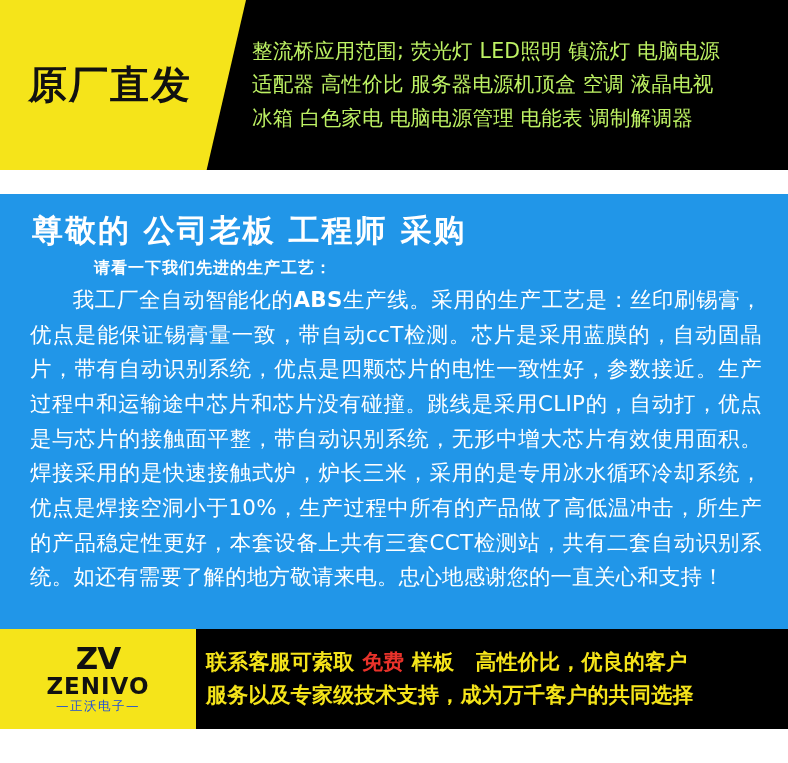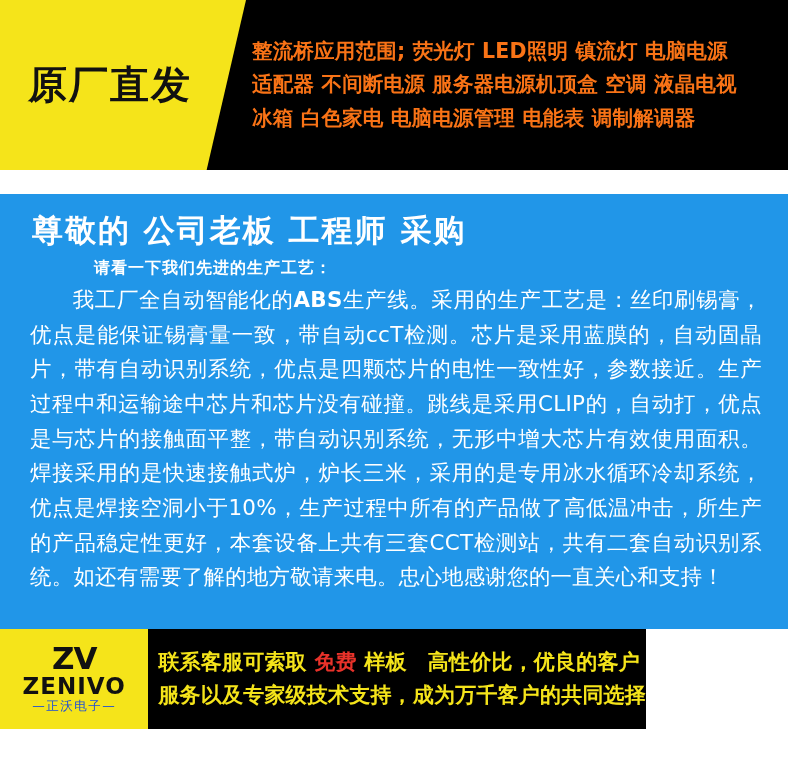--- a/index.html
+++ b/index.html
@@ -52,23 +52,23 @@
   }
   .banner-right {
     flex: 1;
     display: flex;
     flex-direction: column;
     justify-content: center;
     padding: 0 8px 0 6px;
     box-sizing: border-box;
   }
   .banner-right .bl {
-    color: #f97316;
+    color: #bef264;
     font-size: 20.5px;
-    font-weight: bold;
+    font-weight: normal;
     line-height: 1.62;
     white-space: nowrap;
     letter-spacing: 0.2px;
   }
   .body-block {
     position: relative;
     width: 788px;
     height: 435px;
     background: #2196e8;
     box-sizing: border-box;
@@ -100,21 +100,21 @@
     text-align: justify;
     text-indent: 2em;
     margin: 0 4px 0 8px;
     letter-spacing: 0.3px;
   }
   .para b {
     font-weight: bold;
   }
   .footer {
     position: relative;
-    width: 646px;
+    width: 788px;
     height: 100px;
     background: #000000;
     display: flex;
     flex-direction: row;
     align-items: stretch;
     box-sizing: border-box;
   }
   .footer-left {
     width: 196px;
     background: #f5e41a;
@@ -174,21 +174,21 @@
 <body>
 
 <div class="page">
 
   <div class="banner">
     <div class="banner-left">
       <div class="ln">原厂直发</div>
     </div>
     <div class="banner-right">
       <div class="bl">整流桥应用范围; 荧光灯 LED照明 镇流灯 电脑电源</div>
-      <div class="bl">适配器 不间断电源 服务器电源机顶盒 空调 液晶电视</div>
+      <div class="bl">适配器 高性价比 服务器电源机顶盒 空调 液晶电视</div>
       <div class="bl">冰箱 白色家电 电脑电源管理 电能表 调制解调器</div>
     </div>
   </div>
 
   <div class="body-block">
     <div class="salutation">尊敬的 公司老板 工程师 采购</div>
     <div class="subhead">请看一下我们先进的生产工艺：</div>
     <div class="para"><span>我工厂全自动智能化的</span><b>ABS</b><span>生产线。采用的生产工艺是：丝印刷锡膏，优点是能保证锡膏量一致，带自动ccT检测。芯片是采用蓝膜的，自动固晶片，带有自动识别系统，优点是四颗芯片的电性一致性好，参数接近。生产过程中和运输途中芯片和芯片没有碰撞。跳线是采用CLIP的，自动打，优点是与芯片的接触面平整，带自动识别系统，无形中增大芯片有效使用面积。焊接采用的是快速接触式炉，炉长三米，采用的是专用冰水循环冷却系统，优点是焊接空洞小于10%，生产过程中所有的产品做了高低温冲击，所生产的产品稳定性更好，本套设备上共有三套CCT检测站，共有二套自动识别系统。如还有需要了解的地方敬请来电。忠心地感谢您的一直关心和支持！</span></div>
   </div>
 

